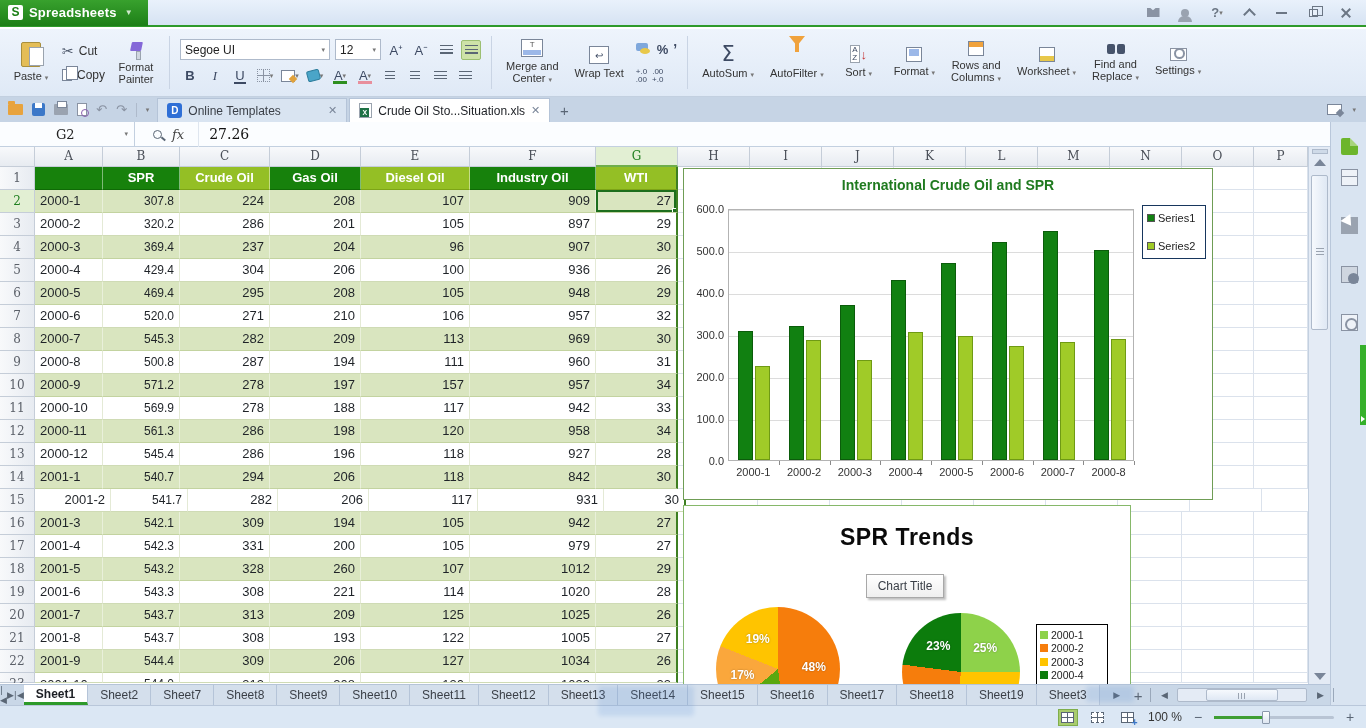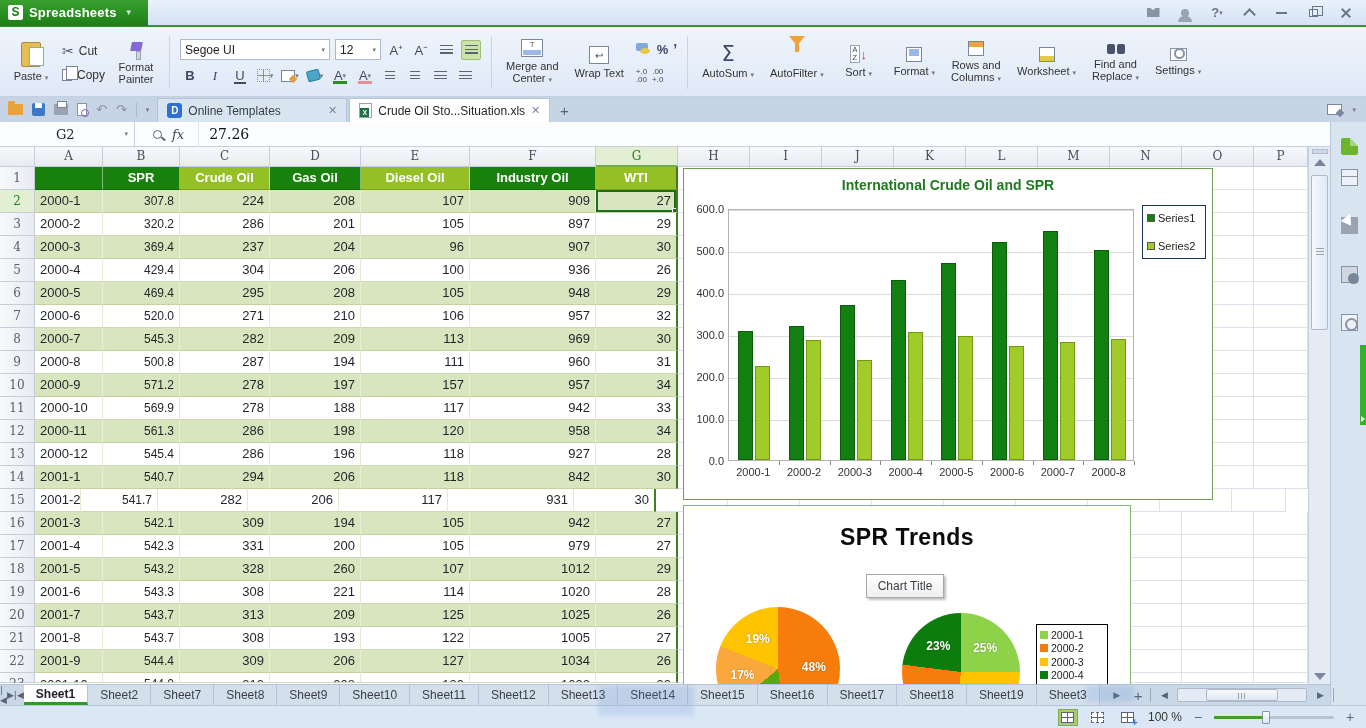--- a/index.html
+++ b/index.html
@@ -717,21 +717,21 @@
         <div class="gc" style="width: 72px;"></div>
         <div class="gc" style="width: 72px;"></div>
         <div class="gc" style="width: 72px;"></div>
         <div class="gc" style="width: 72px;"></div>
         <div class="gc" style="width: 72px;"></div>
         <div class="gc" style="width: 72px;"></div>
         <div class="gc" style="width: 54px;"></div>
       </div>
       <div class="grow">
         <div class="rh">15</div>
-        <div class="gc rowwhite txt" style="width: 46px;">2001-2</div>
+        <div class="gc rowwhite txt" style="width: 76px; text-align: right;">2001-2</div>
         <div class="gc rowwhite num bcol" style="width: 77px;">541.7</div>
         <div class="gc rowwhite num" style="width: 90px;">282</div>
         <div class="gc rowwhite num" style="width: 91px;">206</div>
         <div class="gc rowwhite num" style="width: 109px;">117</div>
         <div class="gc rowwhite num" style="width: 126px;">931</div>
         <div class="gc rowwhite num gEdge" style="width: 82px;">30</div>
         <div class="gc" style="width: 72px;"></div>
         <div class="gc" style="width: 72px;"></div>
         <div class="gc" style="width: 72px;"></div>
         <div class="gc" style="width: 72px;"></div>

